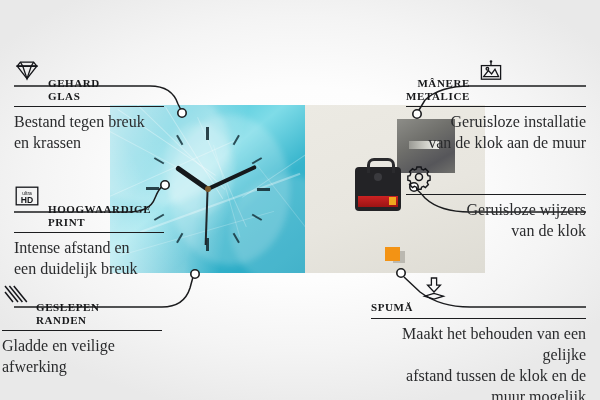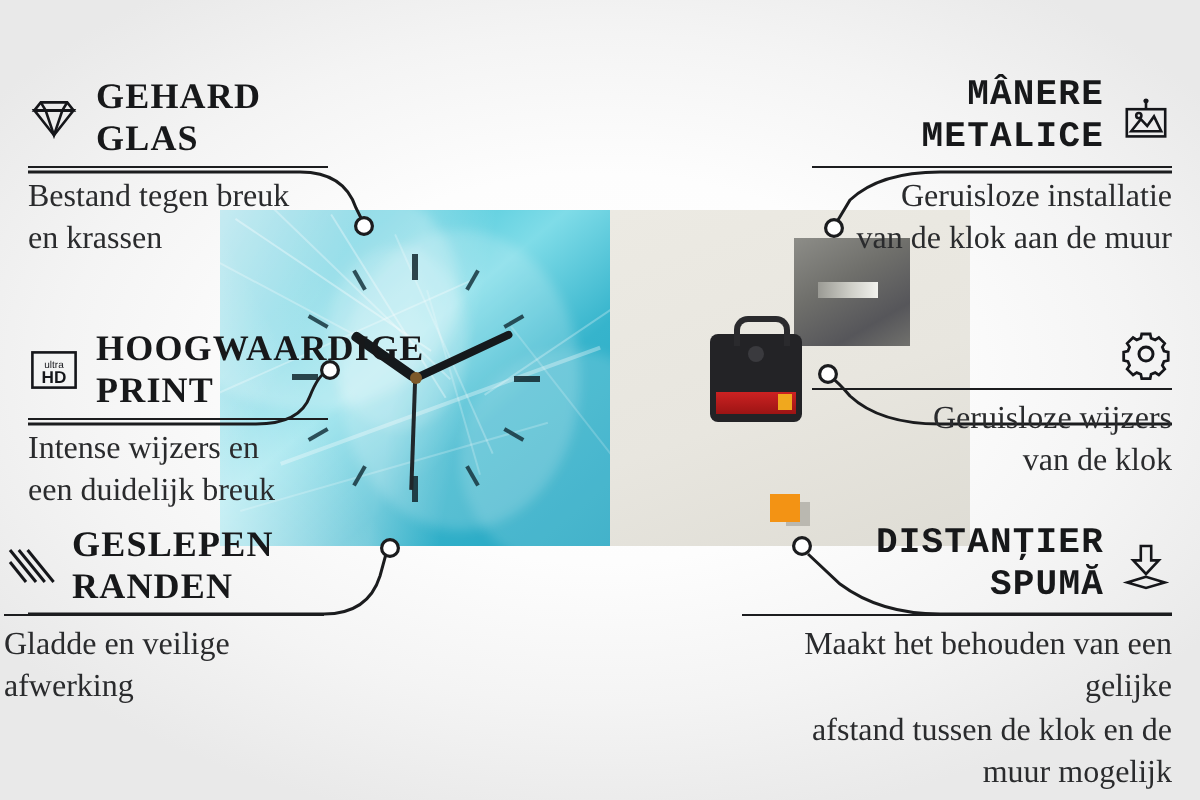--- a/index.html
+++ b/index.html
@@ -58,29 +58,29 @@
   #battery{position:absolute;left:3px;bottom:4px;width:40px;height:11px;
     background:linear-gradient(180deg,#c22 0%,#9c1414 100%);}
   #battery-plus{position:absolute;right:2px;top:1px;width:7px;height:8px;background:#f0a81e;}
   #spacer{position:absolute;left:80px;top:142px;width:15px;height:14px;background:#f39314;}
   #spacer-shadow{position:absolute;left:88px;top:146px;width:12px;height:12px;
     background:rgba(120,118,110,.38);}
   
   .callout{position:absolute;}
   .co-head{display:flex;align-items:center;gap:8px;}
   .co-title{
-    font-size:18px;letter-spacing:.6px;color:#17181a;line-height:1.15;
-    font-weight:700;text-transform:uppercase;
+    font-size:11px;letter-spacing:.6px;color:#17181a;line-height:1.15;
+    font-weight:700;text-transform:uppercase;margin-top:39px;
   }
   .co-rule{height:1px;background:#1c1d1f;margin-top:4px;}
   .co-desc{font-size:16px;color:#2a2b2d;line-height:1.32;margin-top:4px;}
   .left .co-head{justify-content:flex-start;}
   .left .co-title{text-align:left;}
   .left .co-desc{text-align:left;}
-  .right .co-head{justify-content:flex-end;font-family:Liberation Mono, monospace;}
+  .right .co-head{}
   .right .co-title{text-align:right;}
   .right .co-desc{text-align:right;}
   .ico{width:26px;height:26px;flex:0 0 26px;display:block;}
   .ico svg{display:block;width:26px;height:26px;}
   #lines{position:absolute;left:0;top:0;width:600px;height:400px;pointer-events:none;}
 </style>
 </head>
 <body>
 
 <div id="stage">
@@ -219,21 +219,21 @@
           <text x="13" y="19.6" text-anchor="middle" font-family="Liberation Sans, sans-serif" font-size="8.6" font-weight="bold" fill="#15161a">HD</text>
         </svg>
       </span>
       <div class="co-title">
         <div>HOOGWAARDIGE</div>
         <div>PRINT</div>
       </div>
     </div>
     <div class="co-rule"></div>
     <div class="co-desc">
-      <div>Intense wijzers en</div>
+      <div>Intense afstand en</div>
       <div>een duidelijk breuk</div>
     </div>
   </div>
 
   <div class="callout left" style="left:2px;top:262px;width:160px;">
     <div class="co-head">
       <span class="ico">
         <svg viewBox="0 0 26 26">
             <g stroke="#15161a" stroke-width="1.5" fill="none">
           <path d="M3 5 L16 21"></path>
@@ -292,21 +292,20 @@
     <div class="co-rule"></div>
     <div class="co-desc">
       <div>Geruisloze wijzers</div>
       <div>van de klok</div>
     </div>
   </div>
 
   <div class="callout right" style="right:14px;top:262px;width:215px;">
     <div class="co-head">
       <div class="co-title">
-        <div>DISTANŢIER</div>
         <div>SPUMĂ</div>
       </div>
       <span class="ico">
         <svg viewBox="0 0 26 26">
             <g fill="none" stroke="#15161a" stroke-width="1.3">
           <path d="M10.4 3 h5.2 v7.2 h3.8 L13 17 L6.6 10.2 h3.8 Z"></path>
           <path d="M13 18.4 L3.6 21.2 L13 24 L22.4 21.2 Z"></path>
         </g>
           </svg>
       </span>

